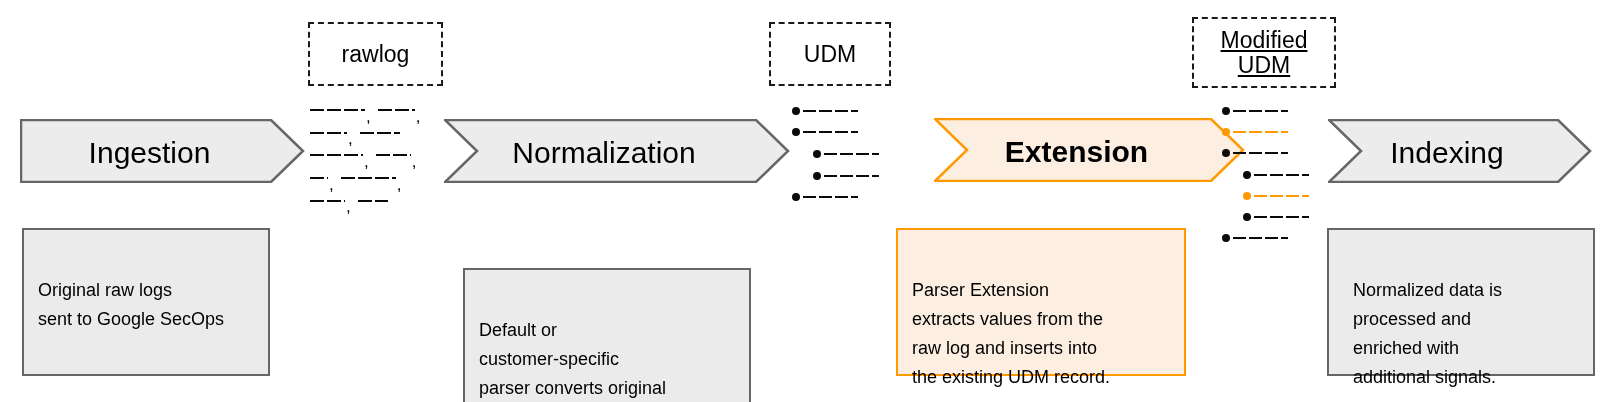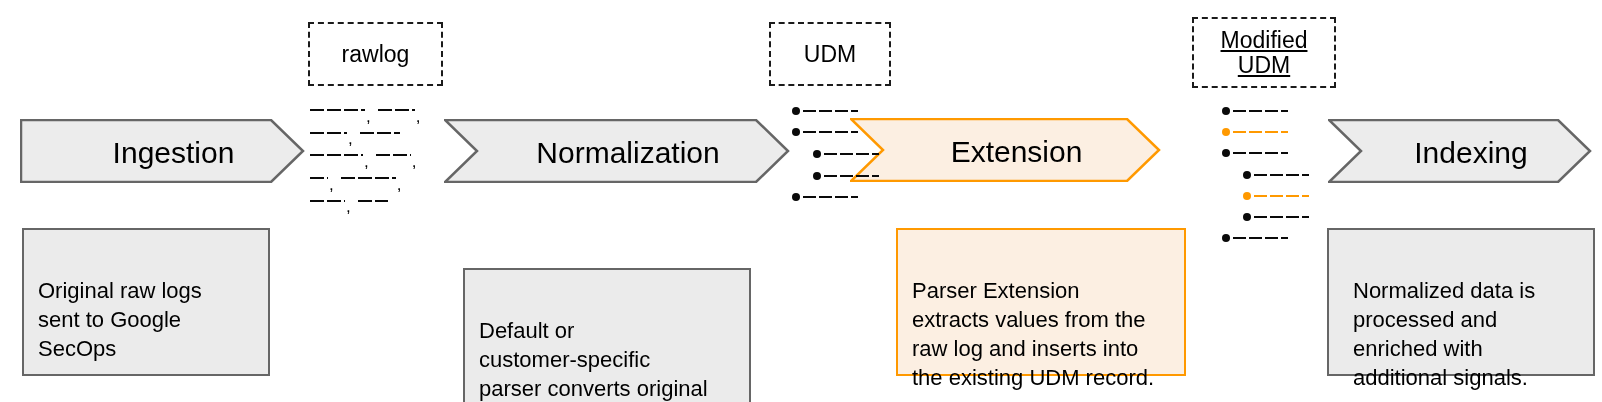--- a/index.html
+++ b/index.html
@@ -13,21 +13,21 @@
   }
   
   .dashed-box{
     position:absolute;
     border:2px dashed #1b1b1b;
     display:flex;align-items:center;justify-content:center;
     font-size:23px;line-height:25px;text-align:center;
     background:#ffffff;white-space:pre-line;
   }
   
-  .arrow{position:absolute;height:68px;padding-left:48px;}
+  .arrow{position:absolute;height:68px;}
   .arrow svg{position:absolute;left:0;top:0;display:block;}
   .arrow .arrow-label{
     position:absolute;left:0;right:26px;top:0;bottom:0;
     display:flex;align-items:center;justify-content:center;
     font-size:30px;color:#000;
   }
   .arrow.gray polygon{fill:#ececec;stroke:#666666;stroke-width:2.5;stroke-linejoin:miter;}
   .arrow.orange polygon{fill:#fcefe2;stroke:#ff9900;stroke-width:2.5;stroke-linejoin:miter;}
   
   .rawlog-ph{position:absolute;left:310px;top:99px;width:140px;}
@@ -50,21 +50,21 @@
   .fld.hl .fline{background:repeating-linear-gradient(to right,#ff9900 0 13px,rgba(0,0,0,0) 13px 16px);}
   #udm-ph{left:792px;top:100px;}
   #udm-ph .fld{height:21.6px;}
   #mudm-ph{left:1222px;top:100px;}
   #mudm-ph .fld{height:21.3px;}
   
   .desc-box{
     position:absolute;top:228px;height:148px;box-sizing:border-box;
     background:#ebebeb;border:2px solid #666666;
     padding:17px 13px 0 14px;
-    font-size:22px;line-height:29px;white-space:pre-line;
+    font-size:18px;line-height:29px;white-space:pre-line;
   }
   .desc-box.orange{background:#fcefe2;border:2.5px solid #ff9900;}
 </style>
 </head>
 <body>
 
 <div id="canvas">
 
   <div class="dashed-box" style="left:769px;top:22px;width:118px;height:60px;">
     <span>UDM</span>
@@ -83,21 +83,21 @@
     <span class="arrow-label">Ingestion</span>
   </div>
 
   <div class="arrow gray" style="left:444px;top:119px;width:346px;text-decoration:underline;">
     <svg width="346" height="64" viewBox="0 0 346 64">
       <polygon points="1,1 312,1 344,32 312,63 1,63 33,32"></polygon>
     </svg>
     <span class="arrow-label">Normalization</span>
   </div>
 
-  <div class="arrow orange" style="left:850px;top:118px;width:311px;">
+  <div class="arrow orange" style="left:934px;top:118px;width:311px;font-weight:bold;">
     <svg width="311" height="64" viewBox="0 0 311 64">
       <polygon points="1,1 277,1 309,32 277,63 1,63 33,32"></polygon>
     </svg>
     <span class="arrow-label">Extension</span>
   </div>
 
   <div class="arrow gray" style="left:1328px;top:119px;width:264px;">
     <svg width="264" height="64" viewBox="0 0 264 64">
       <polygon points="1,1 230,1 262,32 230,63 1,63 33,32"></polygon>
     </svg>

